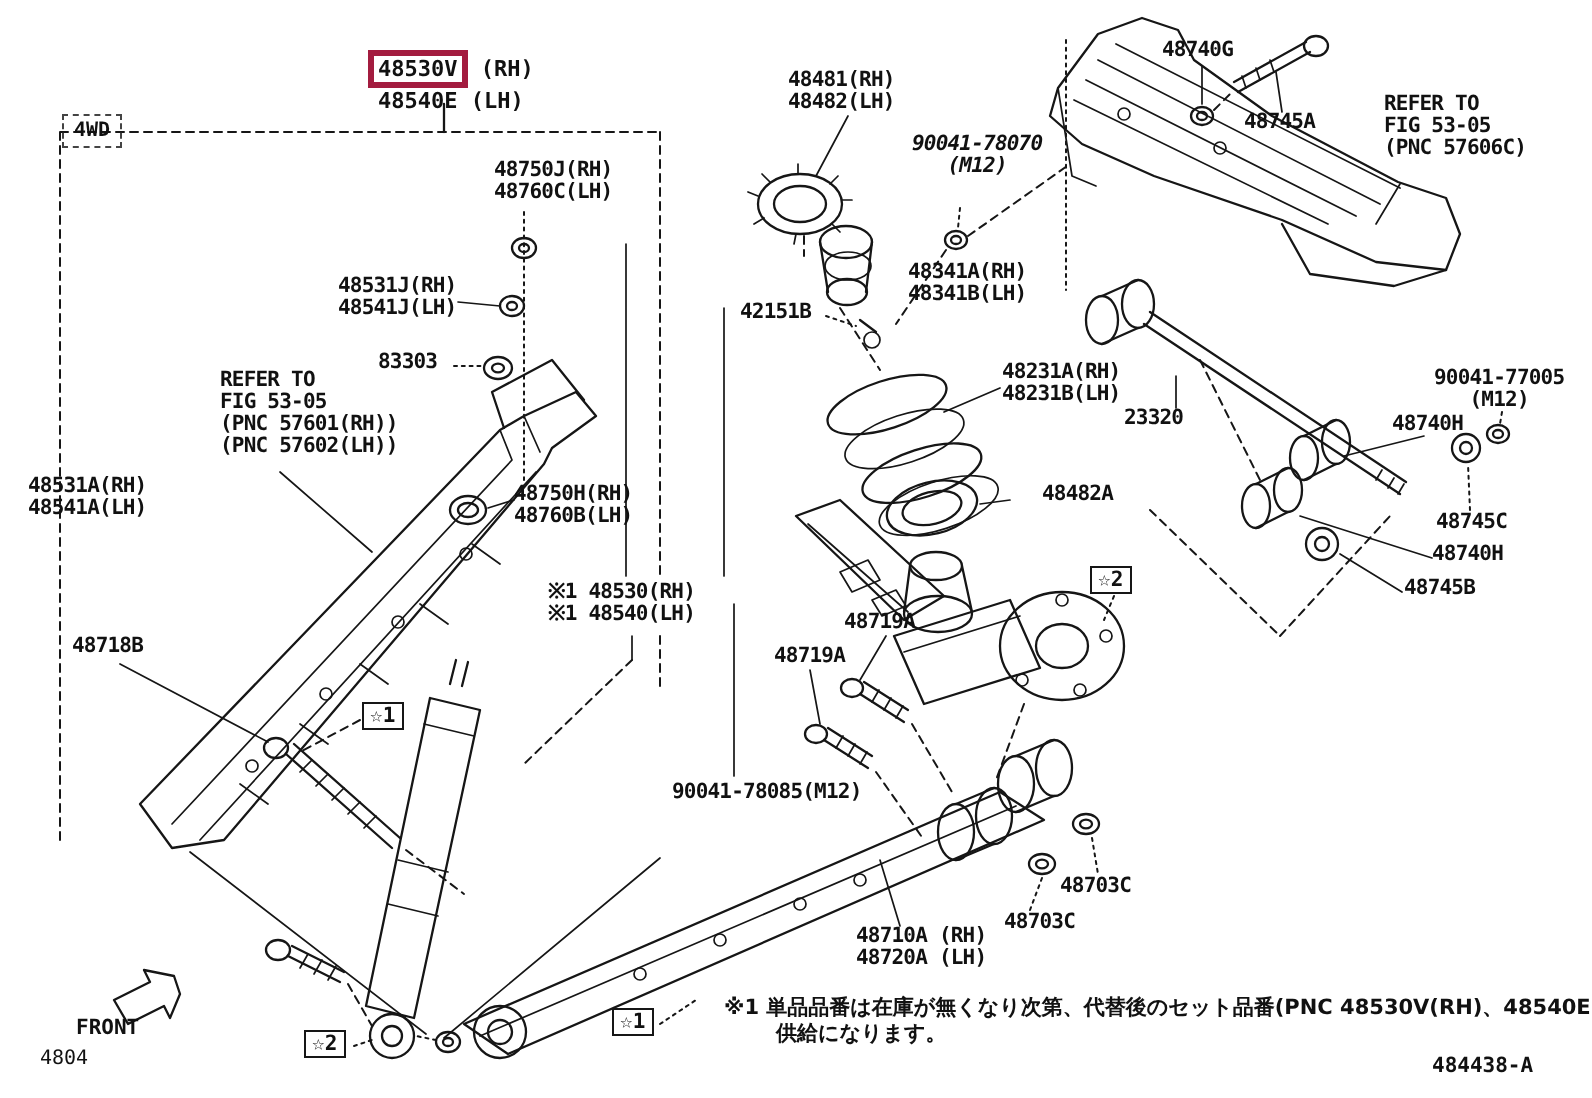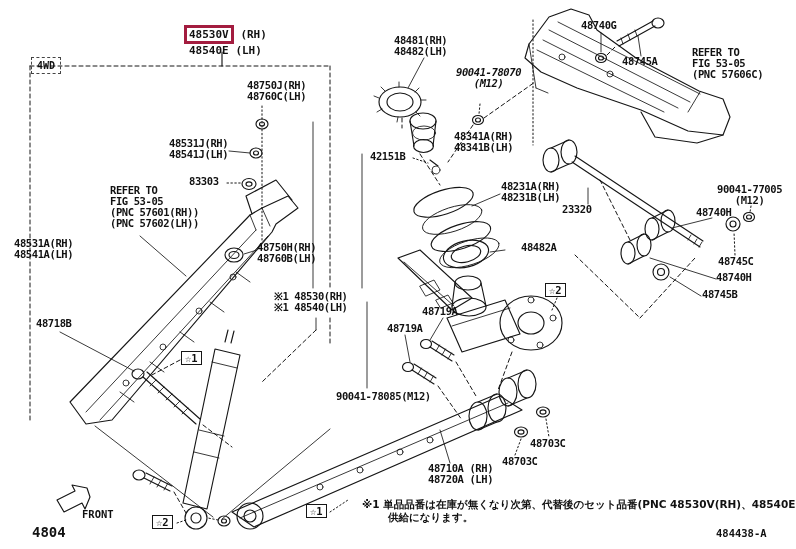--- a/index.html
+++ b/index.html
@@ -18,22 +18,22 @@
   .badge-4wd{position:absolute;left:31px;top:33px;border:1px dashed #444;
              font-weight:bold;font-size:10px;padding:2px 5px;letter-spacing:0;z-index:3;margin-top:24px;}
   .kit{position:absolute;left:184px;top:25px;font-weight:bold;font-size:11px;
        line-height:13px;white-space:nowrap;z-index:4;}
   .kit .num.hl{border:3px solid var(--hl,#a31c3f);padding:0 2px;display:inline-block;}
   .kit .row2{padding-left:5px;}
   .footnote{position:absolute;left:362px;top:498px;font-family:"DejaVu Sans",sans-serif;
             font-weight:bold;font-size:10.5px;line-height:13px;white-space:nowrap;z-index:3;}
   .footnote .fn2{padding-left:26px;}
   .docnum{position:absolute;left:716px;top:527px;font-weight:bold;font-size:10.5px;z-index:3;}
-  .pagenum{position:absolute;left:32px;top:524px;font-weight:bold;font-size:14px;z-index:3;}
-  .front-label{position:absolute;left:38px;top:508px;font-weight:bold;font-size:10.5px;z-index:3;margin-left:44px;}
+  .pagenum{position:absolute;left:20px;top:524px;font-weight:normal;font-size:10px;z-index:3;}
+  .front-label{position:absolute;left:38px;top:508px;font-weight:bold;font-size:10.5px;z-index:3;}
 </style>
 </head>
 <body>
 
 <div class="page">
 
   <svg width="796" height="549" viewBox="0 0 796 549">
 
     <path class="d" d="M30 66 H330 M30 66 V423 M330 66 V288 M330 318 V345"></path>
     <path class="thin" d="M95 426 L213 517 M222 519 L330 429"></path>

